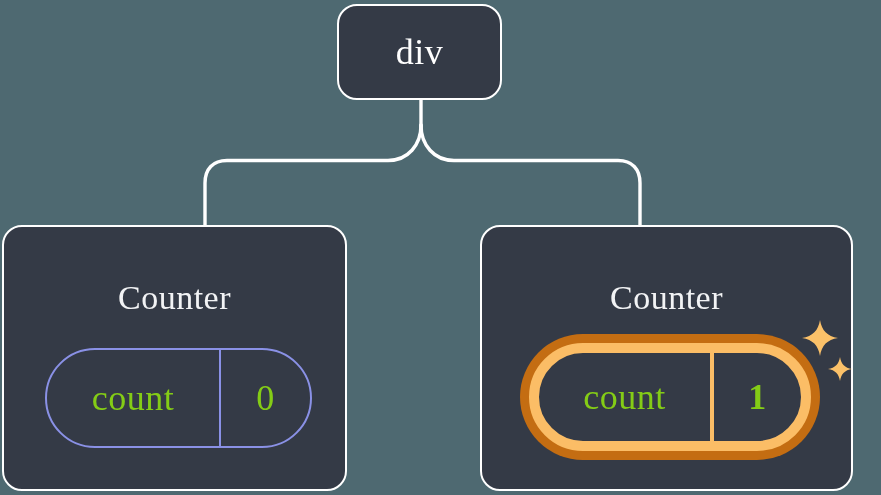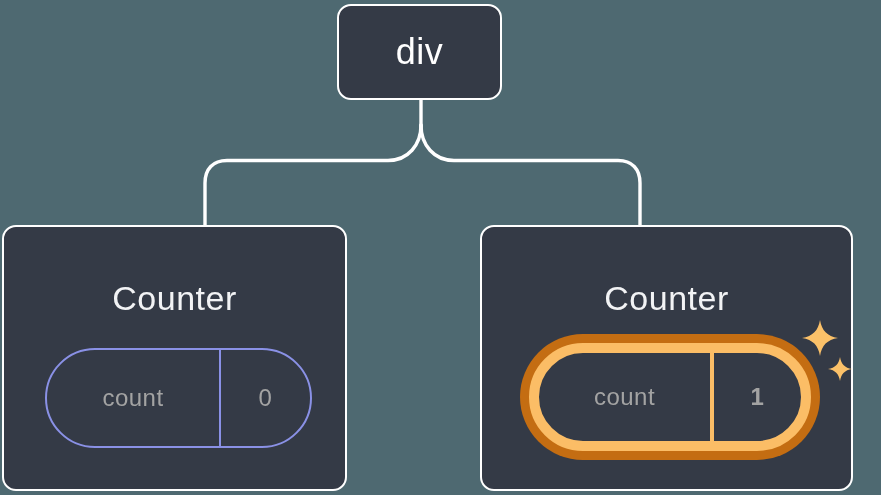--- a/index.html
+++ b/index.html
@@ -17,22 +17,23 @@
   .connectors {
     position: absolute;
     left: 0; top: 0;
     width: 881px; height: 495px;
     pointer-events: none;
   }
   .node {
     position: absolute;
     background: #343a46;
     border: 2.5px solid #ffffff;
-    border-radius: 14px;
+    border-radius: 20px;
     box-sizing: border-box;
+    font-family: Liberation Serif, serif;
   }
   .node.root {
     left: 337px; top: 4px;
     width: 165px; height: 96px;
     display: flex;
     align-items: center;
     justify-content: center;
   }
   .root-label {
     color: #ffffff;
@@ -62,22 +63,22 @@
     box-sizing: border-box;
     display: flex;
     align-items: stretch;
     background: #343a46;
     overflow: hidden;
   }
   .pill .cell {
     display: flex;
     align-items: center;
     justify-content: center;
-    color: #a3a3a3;
-    font-size: 24px;
+    color: #84cc16;
+    font-size: 36px;
     letter-spacing: 0.5px;
   }
   
   .pill.plain {
     left: 41px; top: 121px;
     width: 267px; height: 100px;
     border: 2px solid #8a91e6;
     border-radius: 50px;
   }
   .pill.plain .cell.key { width: 172px; }

